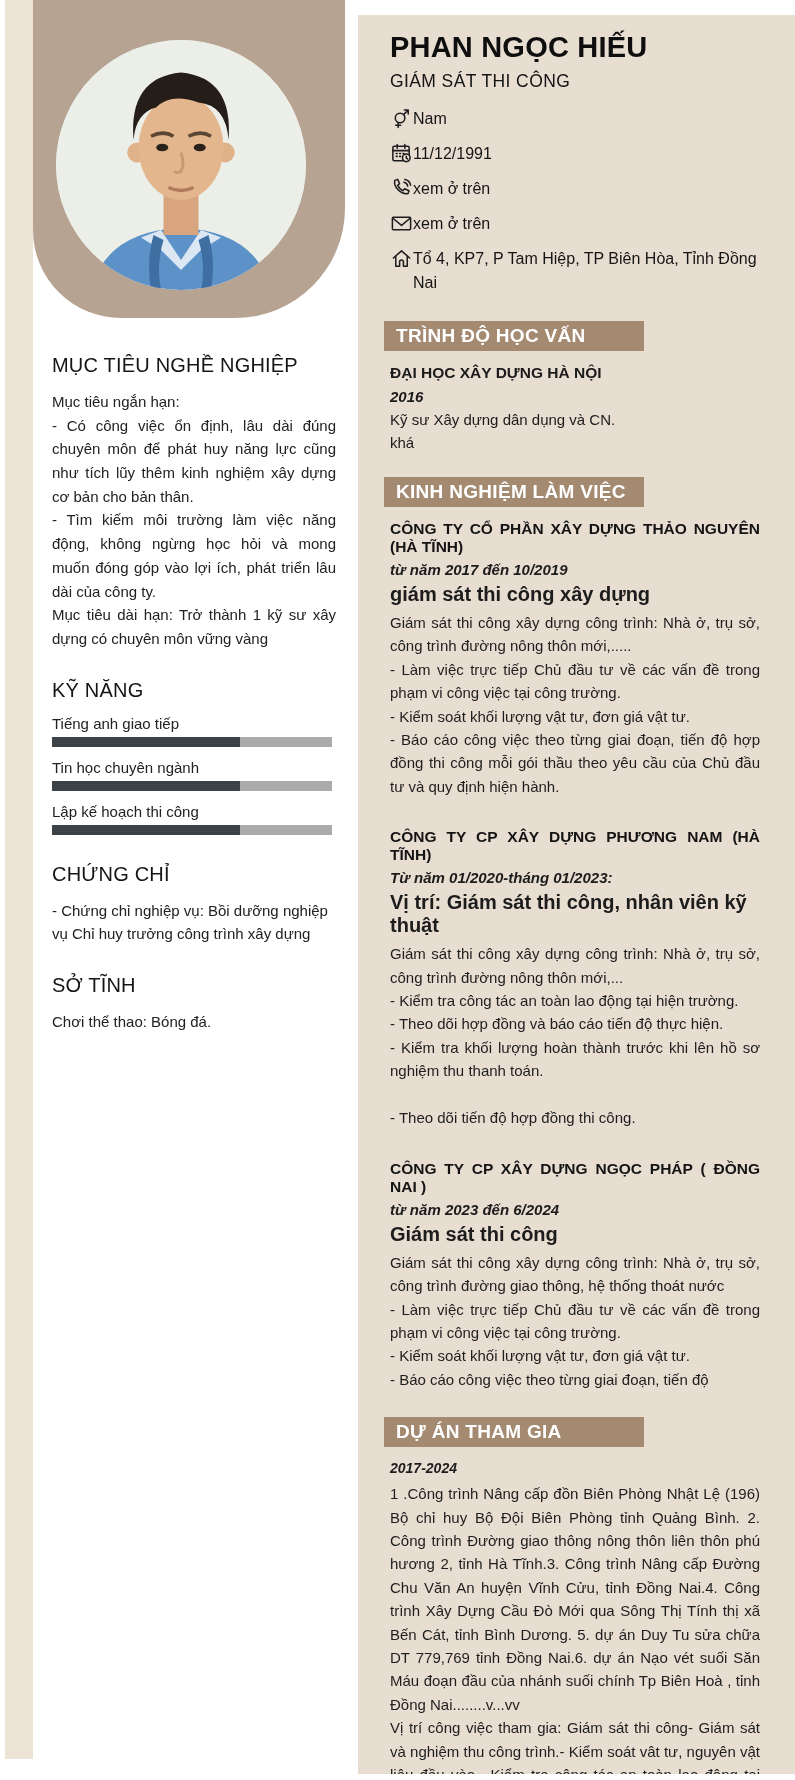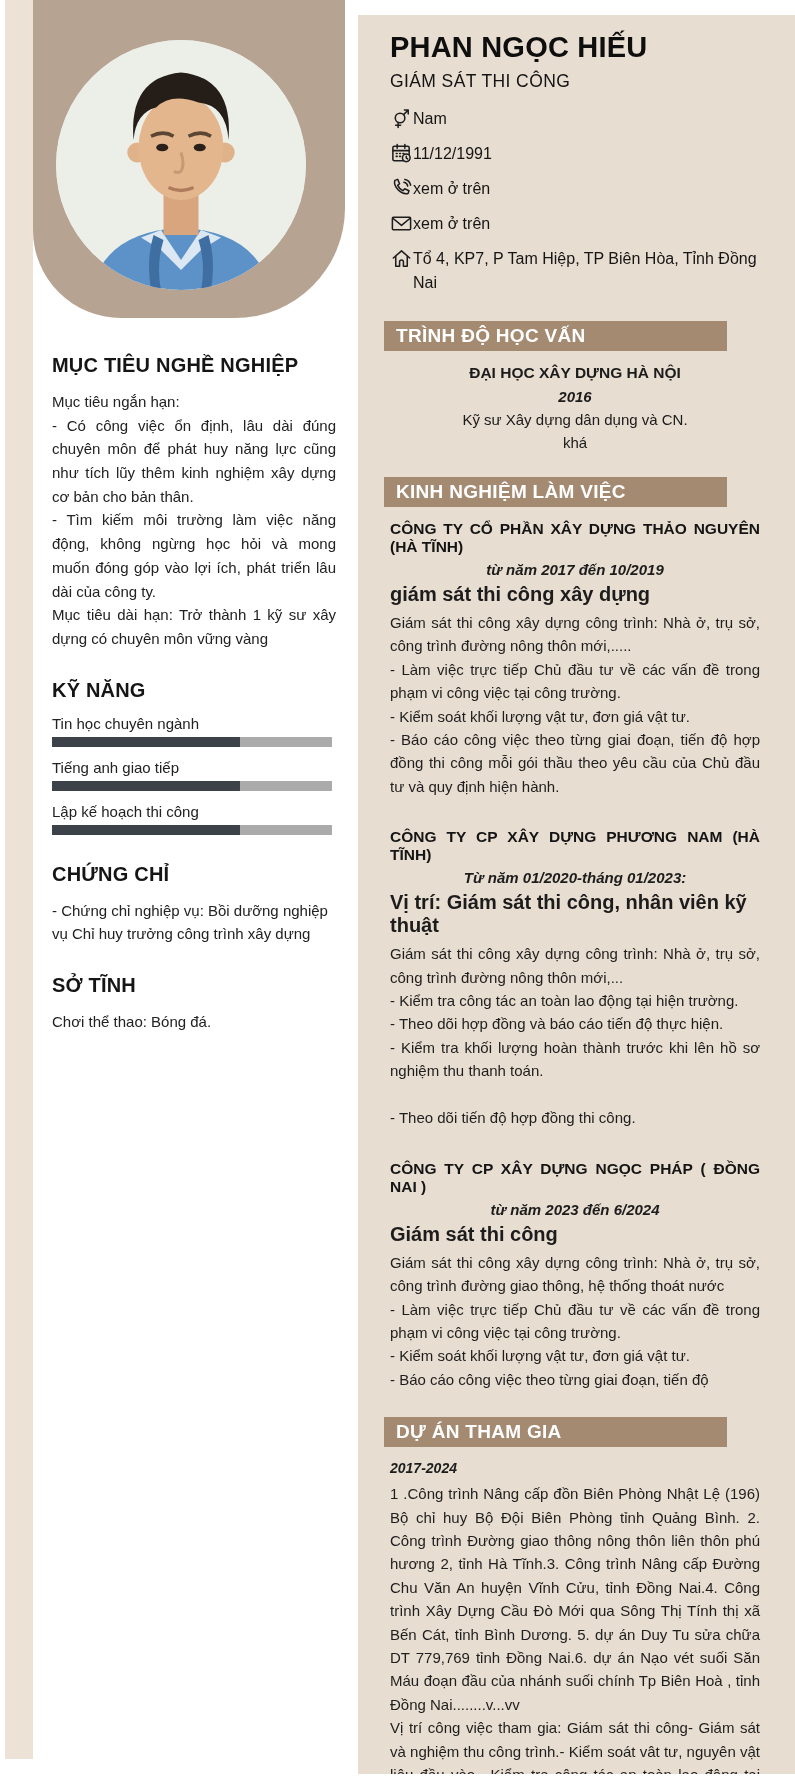--- a/index.html
+++ b/index.html
@@ -5,49 +5,49 @@
   html,body{margin:0;padding:0;background:#ffffff;}
   .page{position:relative;width:795px;height:1780px;background:#ffffff;
         font-family:"Liberation Sans","DejaVu Sans",sans-serif;color:#1c1c1c;}
   .left-strip{position:absolute;left:5px;top:0;width:28px;height:1759px;background:var(--left-strip,#ece2d5);}
   
   .sidebar{position:absolute;left:33px;top:0;width:325px;height:1759px;background:#ffffff;overflow:hidden;}
   .photo-block{width:312px;height:318px;background:var(--photo-block,#b7a392);border-radius:0 0 110px 88px;position:relative;}
   .photo-circle{position:absolute;left:23px;top:40px;width:250px;height:250px;border-radius:50%;overflow:hidden;background:#eceee8;}
   .photo-circle svg{display:block;width:100%;height:100%;}
   .sidebar-content{padding:36px 22px 0 19px;}
-  .sidebar h2{font-size:20px;font-weight:bold;margin:0 0 13px;color:#151515;letter-spacing:.2px;}
+  .sidebar h2{font-size:20px;font-weight:normal;margin:0 0 13px;color:#151515;letter-spacing:.2px;}
   .sidebar section{margin:0 0 28px;}
   .obj p{font-size:15px;line-height:1.58;margin:0;text-align:justify;color:#222;}
   .skill{margin-bottom:12px;}
   .skill-label{font-size:15px;margin:0 0 5px;color:#222;}
   .bar-track{width:280px;height:10px;background:var(--bar-track,#ababab);}
   .bar-fill{height:100%;background:var(--bar-fill,#3d4248);}
   .cert p,.hobby p{font-size:15px;line-height:1.58;margin:0;color:#222;}
   
   .main{position:absolute;left:358px;top:15px;width:437px;height:1759px;background:var(--right-bg,#e8ddd1);
         box-sizing:border-box;padding:16px 35px 0 32px;overflow:hidden;}
   .main h1{font-size:29px;font-weight:bold;margin:0;color:#0e0e0e;letter-spacing:.2px;}
   .job-title{font-size:17.5px;margin-top:7px;letter-spacing:.4px;color:#141414;}
   .contacts{list-style:none;margin:15px 0 0;padding:0;}
   .contact-row{display:flex;align-items:flex-start;margin-bottom:11px;font-size:16px;color:#151515;}
   .contact-icon{flex:0 0 23px;width:23px;height:23px;margin-top:0;}
   .contact-icon svg{display:block;width:23px;height:23px;stroke:#1d1d1d;fill:none;stroke-width:1.6;
                     stroke-linecap:round;stroke-linejoin:round;}
   .contact-text{line-height:1.5;}
-  .band{width:343px;height:30px;margin:26px 0 13px -6px;background:var(--accent-band,#a58a72);
+  .band{width:260px;height:30px;margin:26px 0 13px -6px;background:var(--accent-band,#a58a72);
         color:#ffffff;font-weight:bold;font-size:19px;line-height:30px;padding-left:12px;
         box-sizing:border-box;letter-spacing:.3px;white-space:nowrap;}
-  .edu p{margin:0 0 6px;font-size:15px;color:#1b1b1b;text-align:center;}
+  .edu p{margin:0 0 6px;font-size:15px;color:#1b1b1b;}
   .edu .school{font-weight:bold;font-size:15.5px;}
   .italic-bold{font-weight:bold;font-style:italic;}
   .job{margin-top:0;}
   .job + .job{margin-top:30px;}
   .job .company{font-weight:bold;font-size:15.5px;text-align:justify;margin:0 0 5px;color:#141414;}
-  .job .period{font-size:15px;margin:0 0 5px;text-align:center;}
+  .job .period{font-size:15px;margin:0 0 5px;}
   .job .position{font-weight:bold;font-size:20px;margin:0 0 5px;}
   p.detail{font-size:15px;line-height:1.56;text-align:justify;margin:0;color:#1e1e1e;}
   .spacer-line{min-height:24px;}
   .projects .period{margin:0 0 6px;font-size:14px;}
 </style>
 </head>
 <body>
 
 <div class="page">
   <div class="left-strip"></div>
@@ -81,27 +81,27 @@
         <h2>MỤC TIÊU NGHỀ NGHIỆP</h2>
         <p>Mục tiêu ngắn hạn:</p>
         <p>- Có công việc ổn định, lâu dài đúng chuyên môn để phát huy năng lực cũng như tích lũy thêm kinh nghiệm xây dựng cơ bản cho bản thân.</p>
         <p>- Tìm kiếm môi trường làm việc năng động, không ngừng học hỏi và mong muốn đóng góp vào lợi ích, phát triển lâu dài của công ty.</p>
         <p>Mục tiêu dài hạn: Trở thành 1 kỹ sư xây dựng có chuyên môn vững vàng</p>
       </section>
 
       <section>
         <h2>KỸ NĂNG</h2>
         <div class="skill">
-          <div class="skill-label">Tin học chuyên ngành</div>
+          <div class="skill-label">Tiếng anh giao tiếp</div>
           <div class="bar-track">
               <div class="bar-fill" style="width: 67%;"></div>
             </div>
         </div>
         <div class="skill">
-          <div class="skill-label">Tiếng anh giao tiếp</div>
+          <div class="skill-label">Tin học chuyên ngành</div>
           <div class="bar-track">
               <div class="bar-fill" style="width: 67%;"></div>
             </div>
         </div>
         <div class="skill">
           <div class="skill-label">Lập kế hoạch thi công</div>
           <div class="bar-track">
               <div class="bar-fill" style="width: 67%;"></div>
             </div>
         </div>

